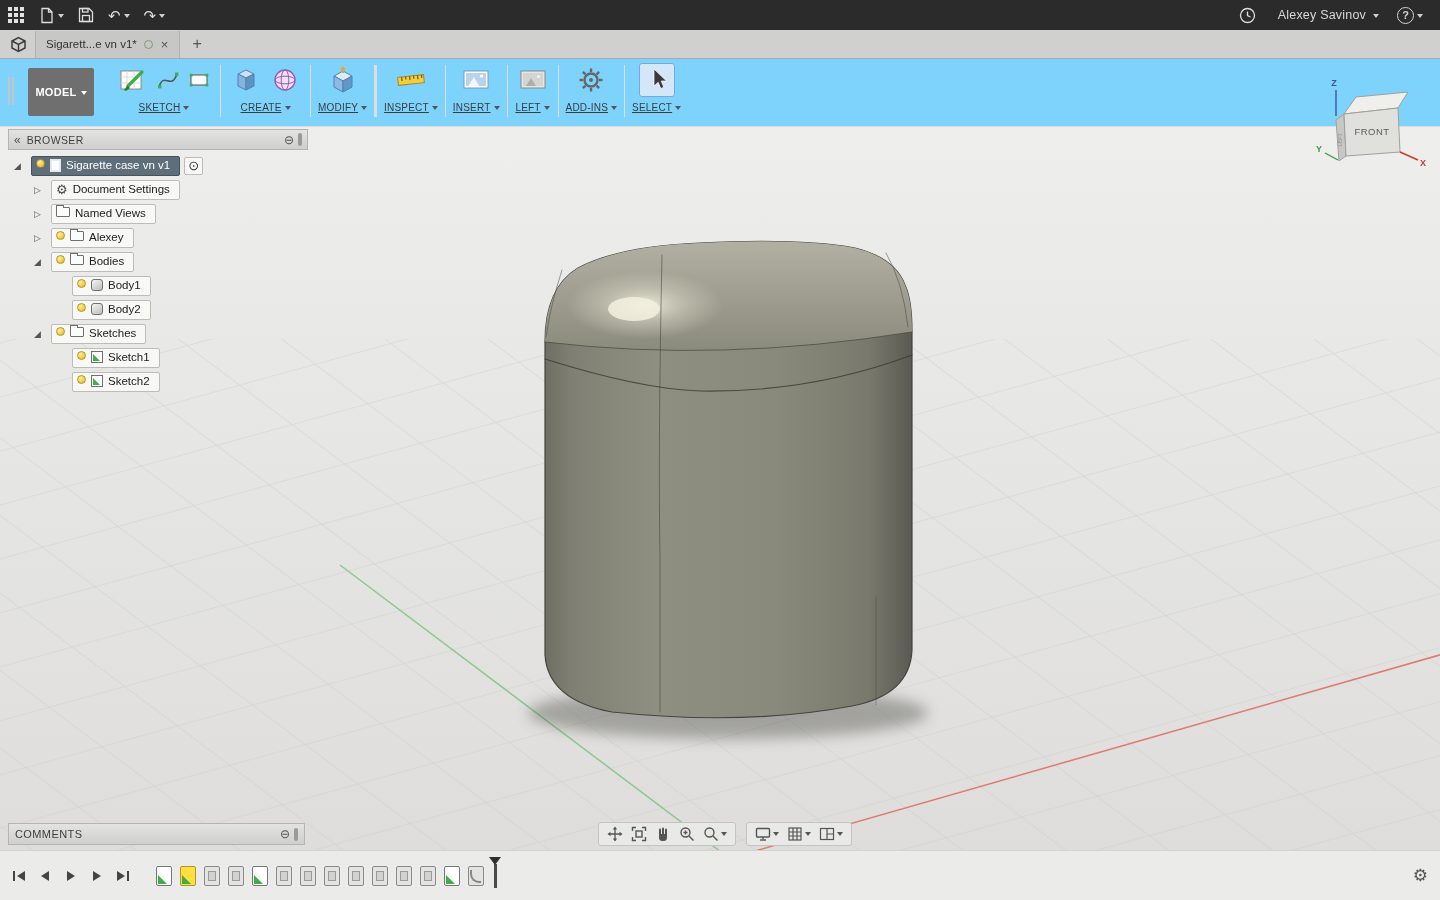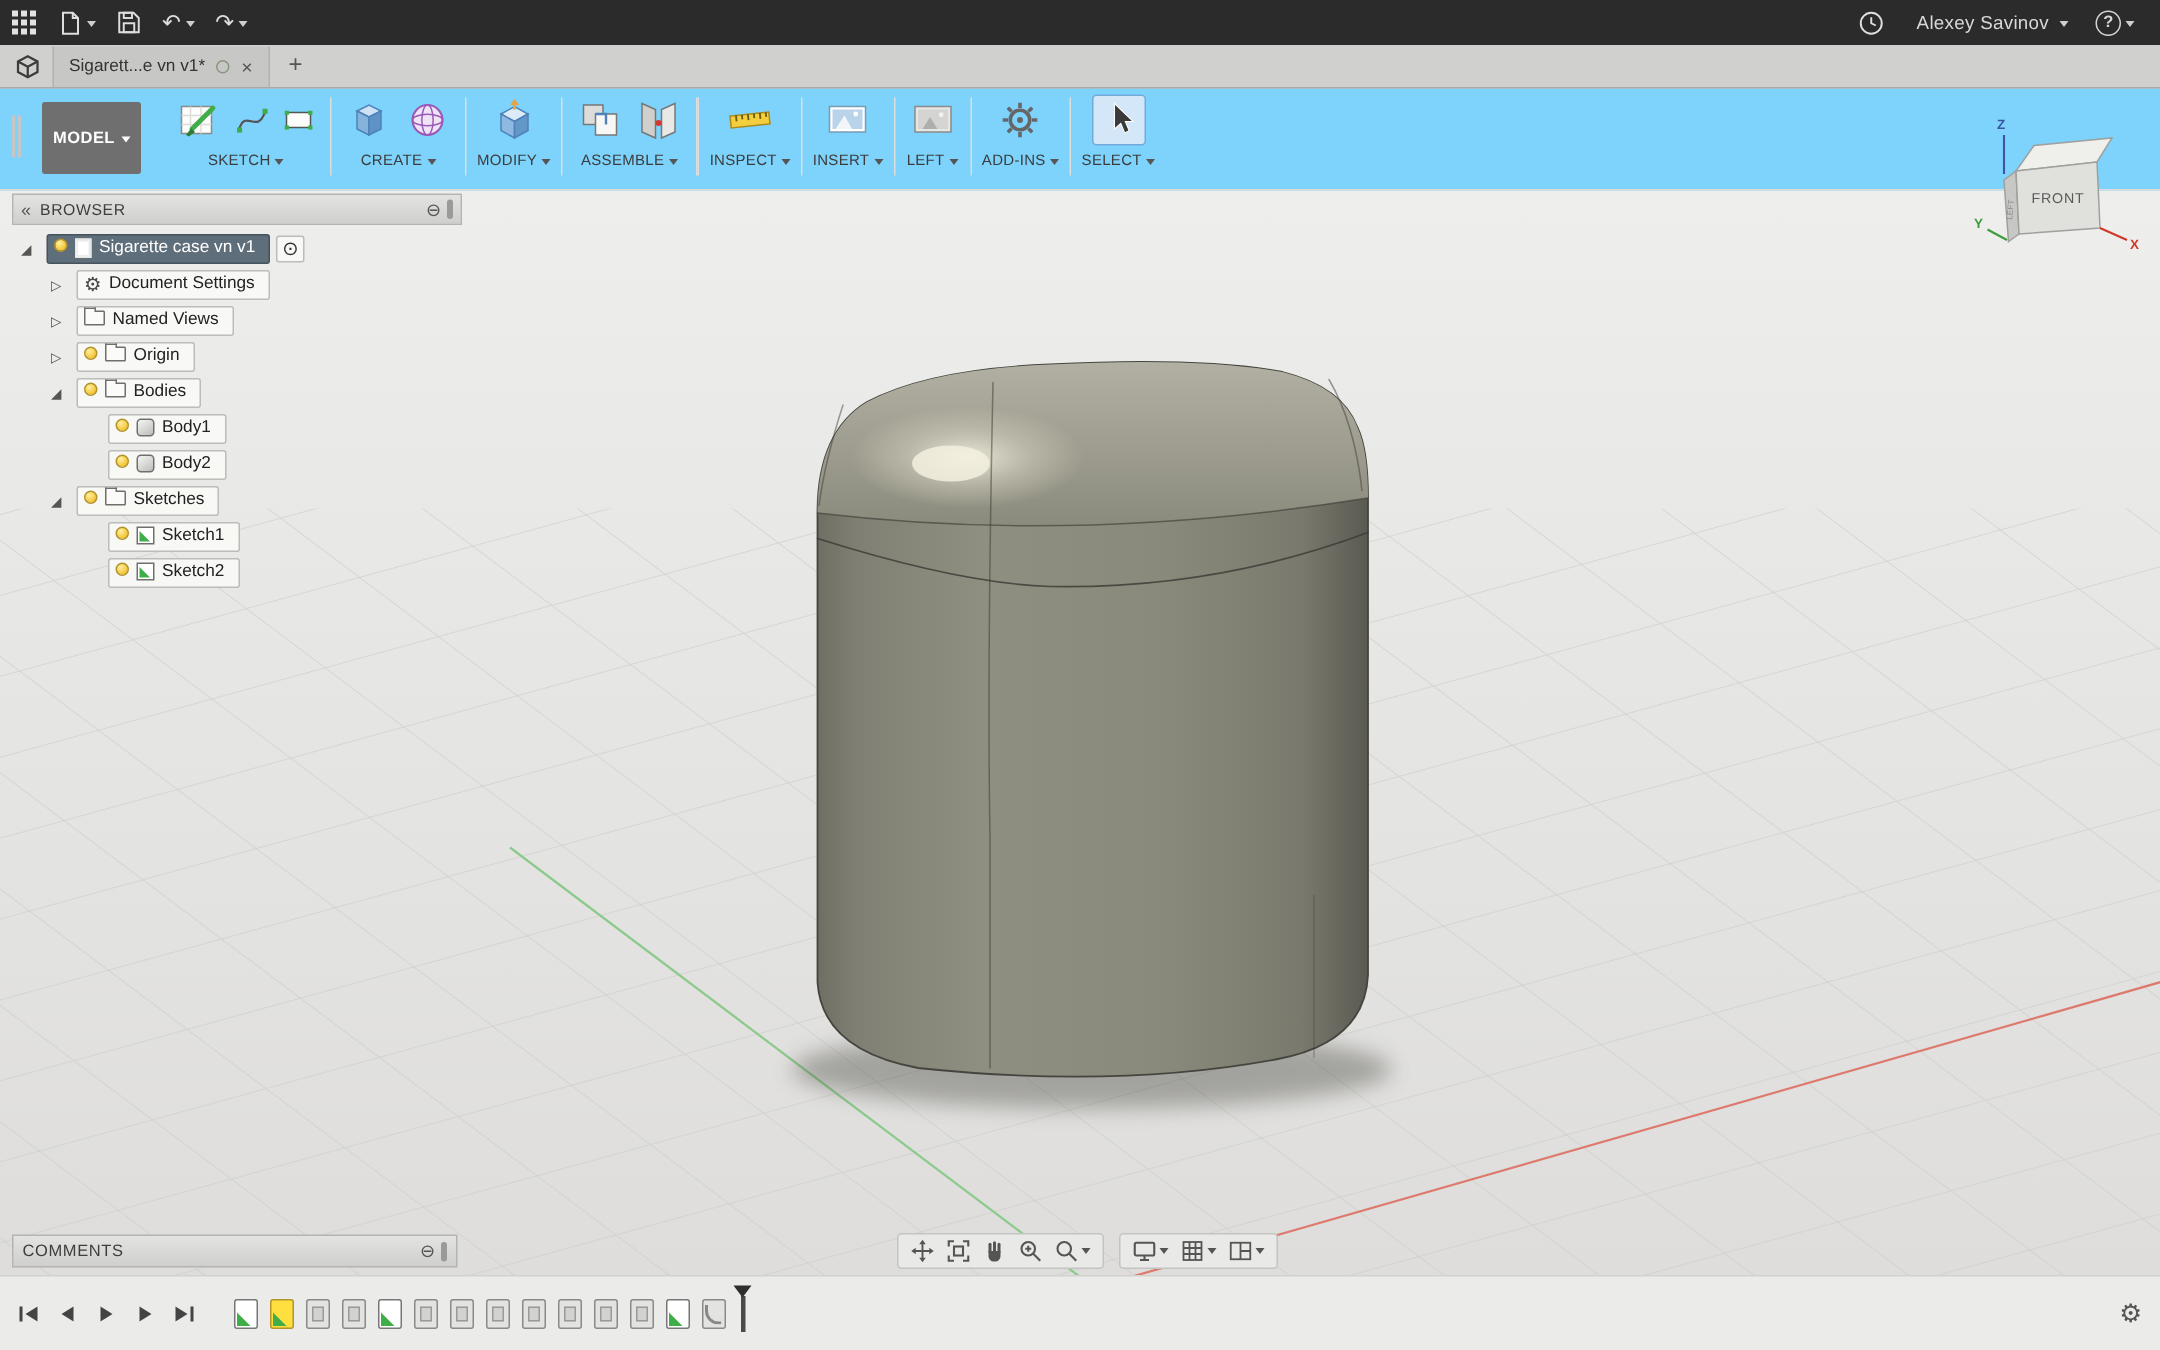--- a/index.html
+++ b/index.html
@@ -29,21 +29,21 @@
   
   .ribbon { position:absolute; top:57px; left:0; right:0; height:70px; background:#7dd3fc; border-bottom:1px solid #dcdcda; display:flex; align-items:flex-start; z-index:38; }
   .grip { margin:20px 0 0 8px; display:flex; gap:2px; }
   .grip i { display:block; width:2px; height:28px; background:#c6c6c4; }
   .ws-btn { margin:11px 14px 0 14px; width:66px; height:48px; background:#6f6f6f; border-radius:2px; color:#fff; display:flex; align-items:center; justify-content:center; gap:4px; font-size:11px; font-weight:bold; letter-spacing:.3px; }
   .rib-group { display:flex; flex-direction:column; align-items:center; justify-content:space-between; height:60px; padding:6px 7px 4px 7px; }
   .rib-icons { display:flex; align-items:center; gap:3px; }
   .rib-btn { display:flex; align-items:center; justify-content:center; width:36px; height:34px; border-radius:3px; }
   .rib-btn.small { width:28px; height:30px; }
   .rib-btn.active { background:#d4e7f8; border:1px solid #74a9dc; }
-  .rib-label { display:flex; align-items:center; gap:3px; font-size:10px; color:#3c3c3c; letter-spacing:.2px; }
+  .rib-label { display:flex; align-items:center; gap:3px; font-size:10px; color:#3c3c3c; letter-spacing:.2px;text-decoration:underline; }
   .rib-label .caret { border-top-color:#555; border-width:3px; border-top-width:4px; margin-top:3px; }
   .rib-sep { width:1px; height:52px; background:#dedddb; margin-top:8px; }
 
   
   .viewcube { position:absolute; top:74px; right:8px; width:120px; height:100px; z-index:41; }
 
   
   .viewport { position:absolute; top:57px; left:0; right:0; bottom:50px; overflow:hidden; }
   .viewport svg.scene { position:absolute; top:70px; left:0; }
 
@@ -314,42 +314,20 @@
           </svg>
         </div>
       </div>
       <div class="rib-label">
         <span>MODIFY</span>
           <span class="caret"></span>
       </div>
     </div>
     <div class="rib-sep"></div>
 
-    <div class="rib-group">
-      <div class="rib-icons">
-        <div class="rib-btn">
-          <svg width="30" height="30" viewBox="0 0 30 30">
-            <rect x="4" y="5" width="13" height="13" fill="#dcdcda" stroke="#777"></rect>
-            <rect x="12" y="11" width="14" height="14" fill="#f7f7f5" stroke="#777"></rect>
-            <path d="M12 11 L19 11 L19 18" fill="none" stroke="#4d83b8" stroke-width="1.6"></path>
-          </svg>
-        </div>
-        <div class="rib-btn">
-          <svg width="30" height="30" viewBox="0 0 30 30">
-            <polygon points="4,23 13,27 13,8 4,4" fill="#cfcfcd" stroke="#777"></polygon>
-            <polygon points="26,23 17,27 17,8 26,4" fill="#e8e8e6" stroke="#777"></polygon>
-            <circle cx="15" cy="17" r="2" fill="#d0392b"></circle>
-          </svg>
-        </div>
-      </div>
-      <div class="rib-label">
-        <span>ASSEMBLE</span>
-          <span class="caret"></span>
-      </div>
-    </div>
     <div class="rib-sep"></div>
 
     <div class="rib-sep"></div>
 
     <div class="rib-group">
       <div class="rib-icons">
         <div class="rib-btn">
           <svg width="30" height="30" viewBox="0 0 30 30">
             <g transform="rotate(-6 15 15)">
               <rect x="2" y="11" width="26" height="8" fill="#f3cf3d" stroke="#a8891c"></rect>
@@ -493,21 +471,21 @@
           <span class="folder-ic"></span>
           <span>Named Views</span>
         </span>
       </div>
 
       <div class="trow lvl1">
         <span class="twisty">▷</span>
         <span class="chip">
           <span class="bulb"></span>
           <span class="folder-ic"></span>
-          <span>Origin</span>
+          <span>Alexey</span>
         </span>
       </div>
 
       <div class="trow lvl1">
         <span class="twisty">◢</span>
         <span class="chip">
           <span class="bulb"></span>
           <span class="folder-ic"></span>
           <span>Bodies</span>
         </span>

